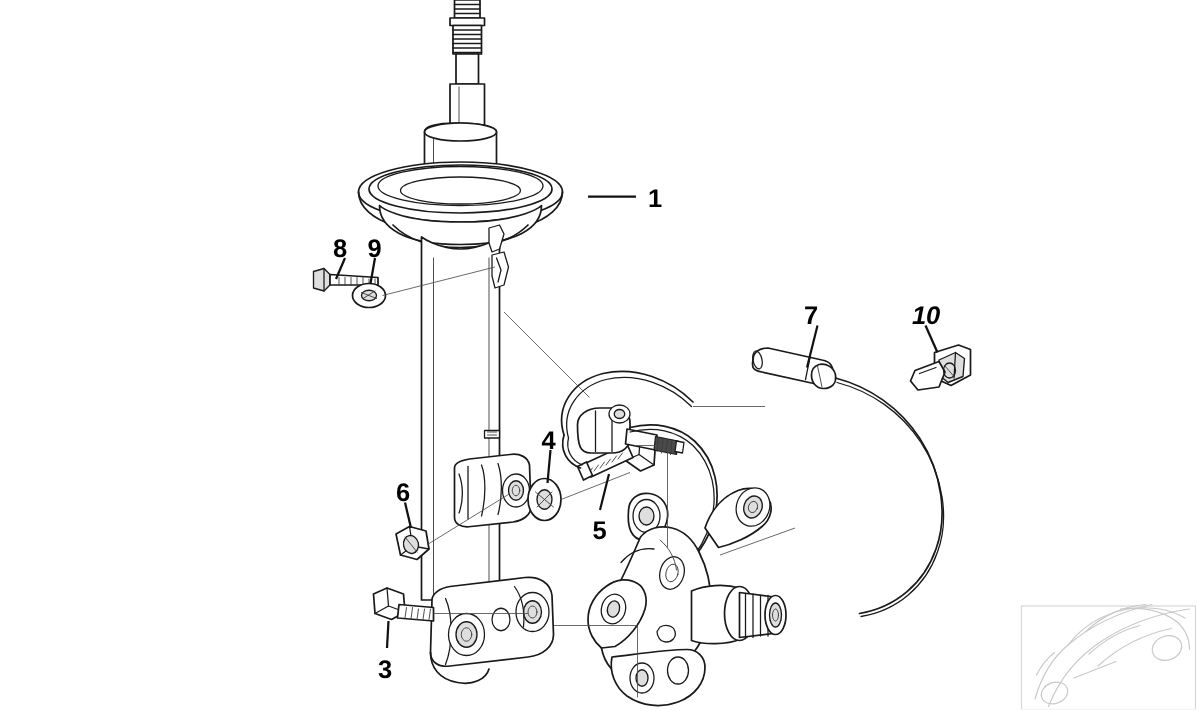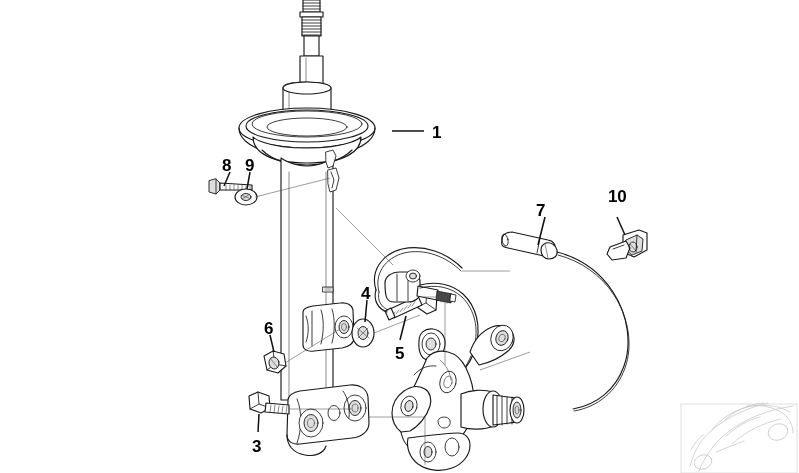--- a/index.html
+++ b/index.html
@@ -352,19 +352,19 @@
       <line class="leader" x1="400" y1="340" x2="406" y2="316"></line>
       <line class="leader" x1="258" y1="432" x2="259" y2="414"></line>
     </g>
 
   </svg>
 
   <div class="num" style="left:432px; top:124px;">1</div>
   <div class="num" style="left:222px; top:157px;">8</div>
   <div class="num" style="left:245px; top:157px;">9</div>
   <div class="num" style="left:536px; top:202px;">7</div>
-  <div class="num" style="left:608px; top:188px;">10</div>
+  <div class="num" style="left:608px; top:202px;font-style:italic;">10</div>
   <div class="num" style="left:361px; top:285px;">4</div>
   <div class="num" style="left:264px; top:320px;">6</div>
   <div class="num" style="left:395px; top:345px;">5</div>
   <div class="num" style="left:252px; top:438px;">3</div>
 
 </div>
 
 </body></html>

